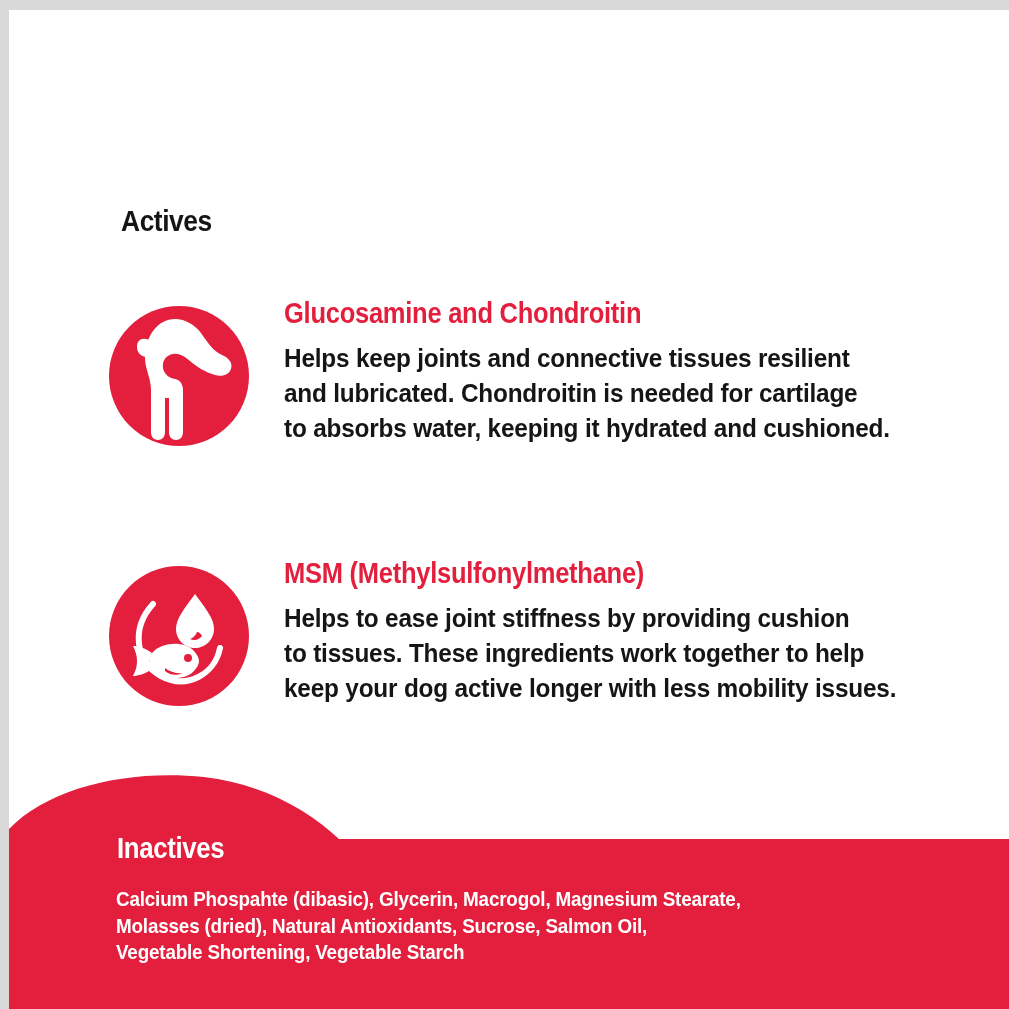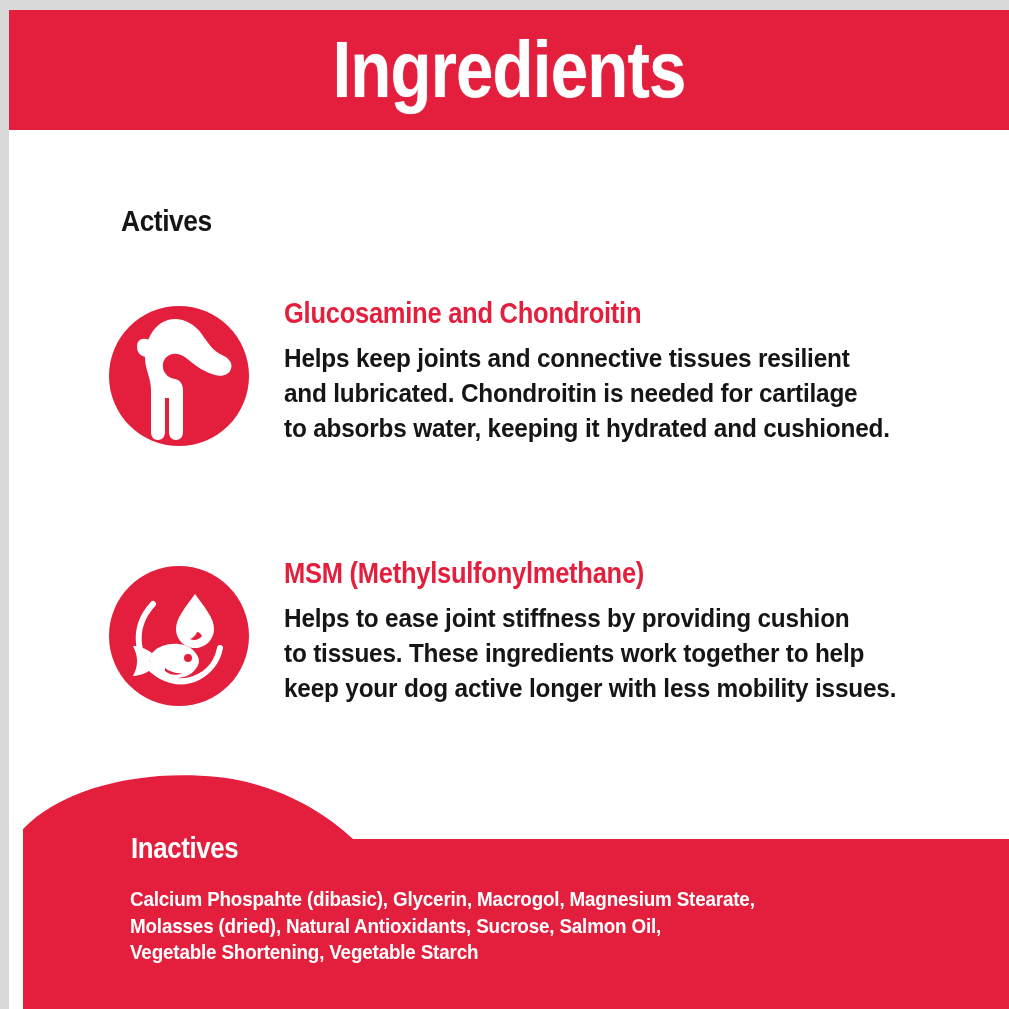--- a/index.html
+++ b/index.html
@@ -125,21 +125,21 @@
     letter-spacing: -0.2px;
     transform: scaleX(0.955);
     transform-origin: left top;
     margin: 0;
   }
   .ingredient-body .line { display: block; white-space: nowrap; }
 
   
   #inactives-panel {
     position: absolute;
-    left: 14px;
+    left: 0;
     bottom: 0;
     width: 872px;
     height: 240px;
     text-decoration: underline;
   }
   #inactives-shape {
     position: absolute;
     left: 0;
     top: 0;
     width: 1000px;
@@ -178,23 +178,20 @@
     transform-origin: left top;
   }
   #inactives-list .line { display: block; white-space: nowrap; }
 </style>
 </head>
 <body>
 
 <div id="page">
   <div id="card">
 
-    <div id="header-banner">
-      <div id="page-title">Ingredients</div>
-    </div>
 
     <div id="actives-label">Actives</div>
 
     <div class="ingredient-row" id="row-glucosamine">
       <div class="ingredient-icon">
         <svg viewBox="0 0 140 140" xmlns="http://www.w3.org/2000/svg" aria-hidden="true">
 
           <path fill="#ffffff" d="M66 13
                    C 76 13 86 19 92 27
                    C 99 37 104 45 113 49

